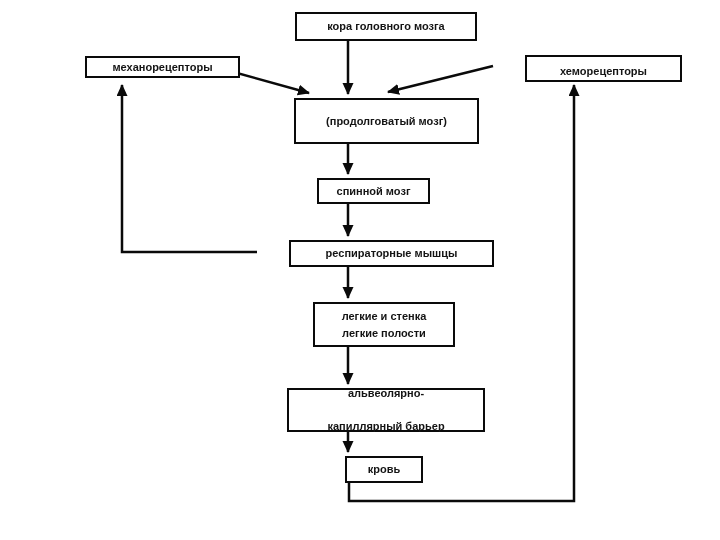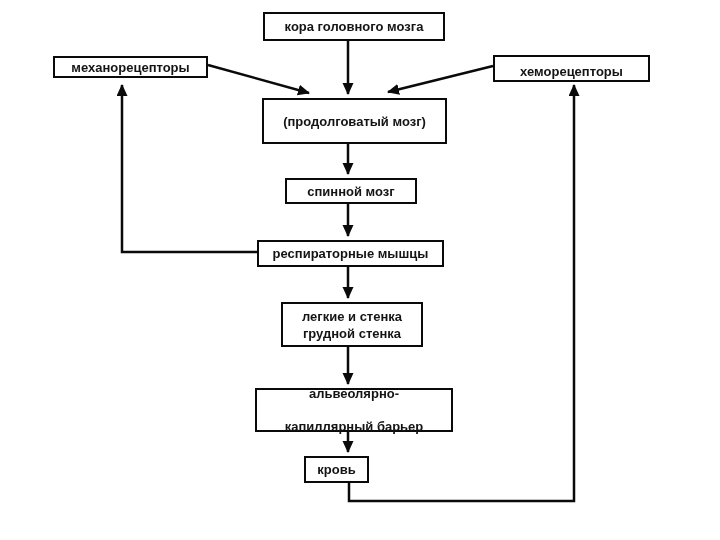--- a/index.html
+++ b/index.html
@@ -20,24 +20,25 @@
     position: absolute;
     box-sizing: border-box;
     border: 2.5px solid #0a0a0a;
     background: #ffffff;
     display: flex;
     flex-direction: column;
     align-items: center;
     justify-content: center;
     text-align: center;
     font-weight: bold;
-    font-size: 13px;
+    font-size: 11px;
     line-height: 17px;
     color: #141414;
     white-space: nowrap;
+    margin-left: 32px;
   }
   .node span { display: block; }
 </style>
 </head>
 <body>
 
 <div class="stage">
 
   <svg class="edges-layer" width="720" height="540" viewBox="0 0 720 540" xmlns="http://www.w3.org/2000/svg">
     <defs>
@@ -76,35 +77,35 @@
   </div>
 
   <div class="node" style="left:493px; top:55px; width:157px; height:27px;justify-content:flex-end;">
     <span>хеморецепторы</span>
   </div>
 
   <div class="node" style="left:262px; top:98px; width:185px; height:46px;">
     <span>(продолговатый мозг)</span>
   </div>
 
-  <div class="node" style="left:285px; top:178px; width:132px; height:26px;">
+  <div class="node" style="left:285px; top:178px; width:113px; height:26px;">
     <span>спинной мозг</span>
   </div>
 
-  <div class="node" style="left:257px; top:240px; width:187px; height:27px;">
+  <div class="node" style="left:257px; top:240px; width:205px; height:27px;">
     <span>респираторные мышцы</span>
   </div>
 
   <div class="node" style="left:281px; top:302px; width:142px; height:45px;">
     <span>легкие и стенка</span>
-    <span>грудной стенка</span>
+    <span>легкие полости</span>
   </div>
 
   <div class="node" style="left:255px; top:388px; width:198px; height:44px;gap:16px;">
     <span>альвеолярно-</span>
     <span>капиллярный барьер</span>
   </div>
 
-  <div class="node" style="left:304px; top:456px; width:65px; height:27px;">
+  <div class="node" style="left:313px; top:456px; width:78px; height:27px;">
     <span>кровь</span>
   </div>
 
 </div>
 
 </body></html>

